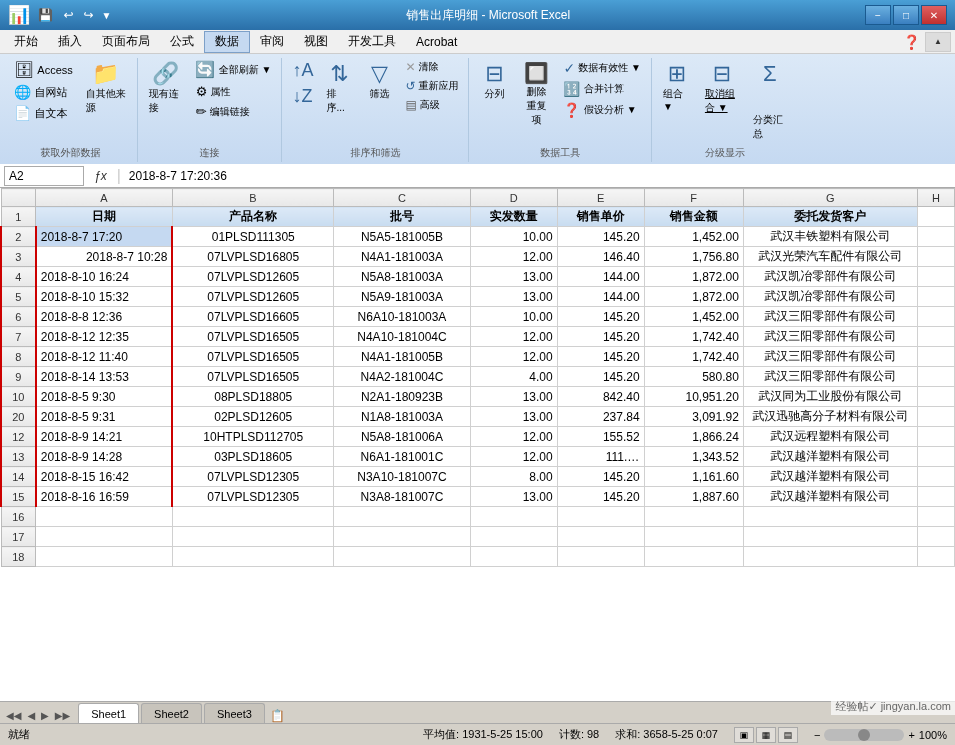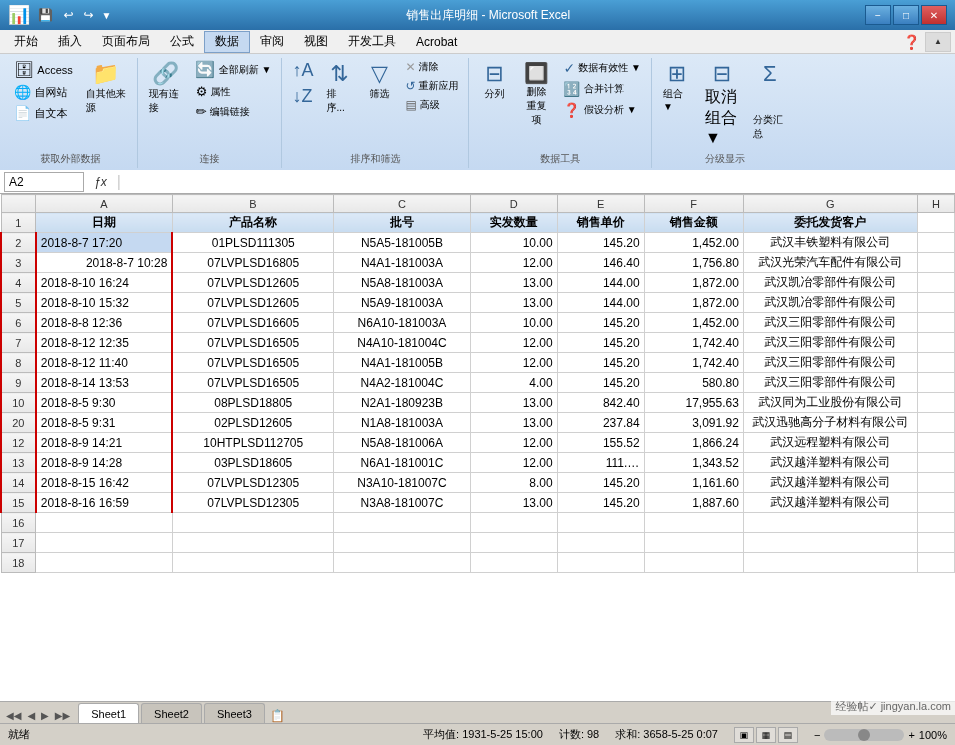--- a/index.html
+++ b/index.html
@@ -432,38 +432,39 @@
       </div>
 
       <div class="ribbon-group" style="min-width:130px; border-right:none;">
         <div class="ribbon-group-items">
           <div class="ribbon-btn" style="width:38px;">
             <span style="font-size:22px;color:#336699;">⊞</span>
             <span style="font-size:10px;">组合 ▼</span>
           </div>
           <div class="ribbon-btn" style="width:44px;">
             <span style="font-size:22px;color:#336699;">⊟</span>
-            <span style="font-size:16px;">取消组合 ▼</span>
+            <span style="font-size:10px;text-decoration:underline;">取消组合 ▼</span>
           </div>
           <div class="ribbon-btn" style="width:44px;">
             <span style="font-size:22px;color:#336699;">Σ</span>
             <span style="font-size:10px;margin-top:26px;">分类汇总</span>
           </div>
         </div>
         <div class="ribbon-group-label">分级显示</div>
       </div>
 
       <div style="flex:1;"></div>
     </div>
   </div>
 
   <div class="formula-bar">
     <input class="cell-ref-box" value="A2" readonly="" style="">
     <span class="formula-fx">ƒx</span>
     <span style="color:#ccc;font-size:16px;">|</span>
+    <span class="formula-input">2018-8-7  17:20:36</span>
   </div>
 
   <div class="main-content">
     <div class="spreadsheet-container">
       <div class="table-wrapper">
         <table class="grid">
           <thead>
             <tr>
               <th style="width:28px;"></th>
               <th class="col-a">A</th>
@@ -577,21 +578,21 @@
                 <td class="data-cell">武汉三阳零部件有限公司</td>
                 <td></td>
               </tr>
               <tr>
                 <td class="row-num" style="border-left: 2px solid rgb(204, 0, 0);">10</td>
                 <td class="data-cell" style="text-align: left; border-right: 2px solid rgb(204, 0, 0); border-left: 2px solid rgb(204, 0, 0);">2018-8-5  9:30</td>
                 <td class="data-cell">08PLSD18805</td>
                 <td class="data-cell">N2A1-180923B</td>
                 <td class="data-cell" style="text-align: right;">13.00</td>
                 <td class="data-cell" style="text-align: right;">842.40</td>
-                <td class="data-cell" style="text-align: right;">17,955.63</td>
+                <td class="data-cell" style="text-align: right;">10,951.20</td>
                 <td class="data-cell">武汉同为工业股份有限公司</td>
                 <td></td>
               </tr>
               <tr>
                 <td class="row-num" style="border-left: 2px solid rgb(204, 0, 0);">20</td>
                 <td class="data-cell" style="text-align: left; border-right: 2px solid rgb(204, 0, 0); border-left: 2px solid rgb(204, 0, 0);">2018-8-5  9:31</td>
                 <td class="data-cell">02PLSD12605</td>
                 <td class="data-cell">N1A8-181003A</td>
                 <td class="data-cell" style="text-align: right;">13.00</td>
                 <td class="data-cell" style="text-align: right;">237.84</td>

